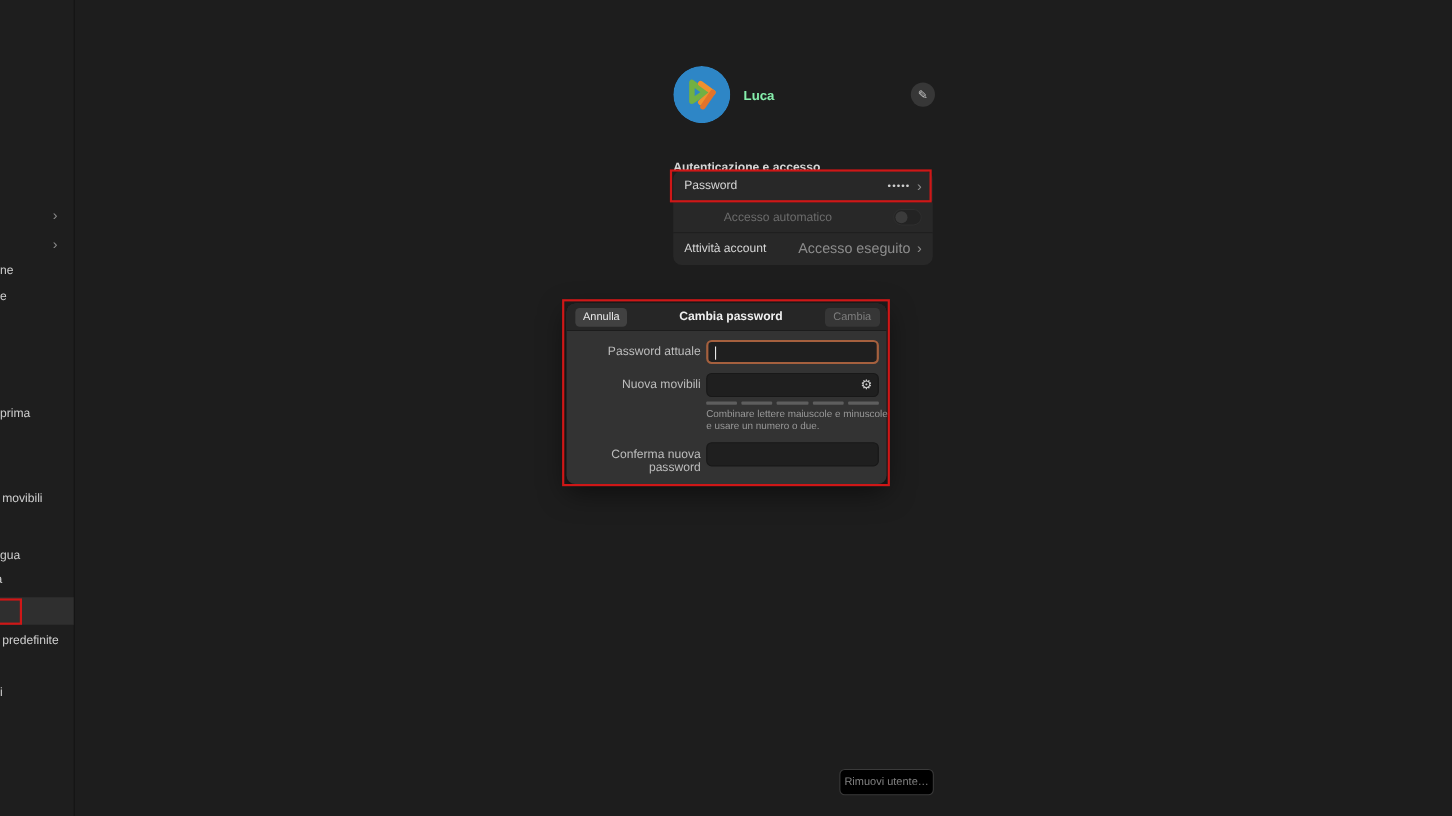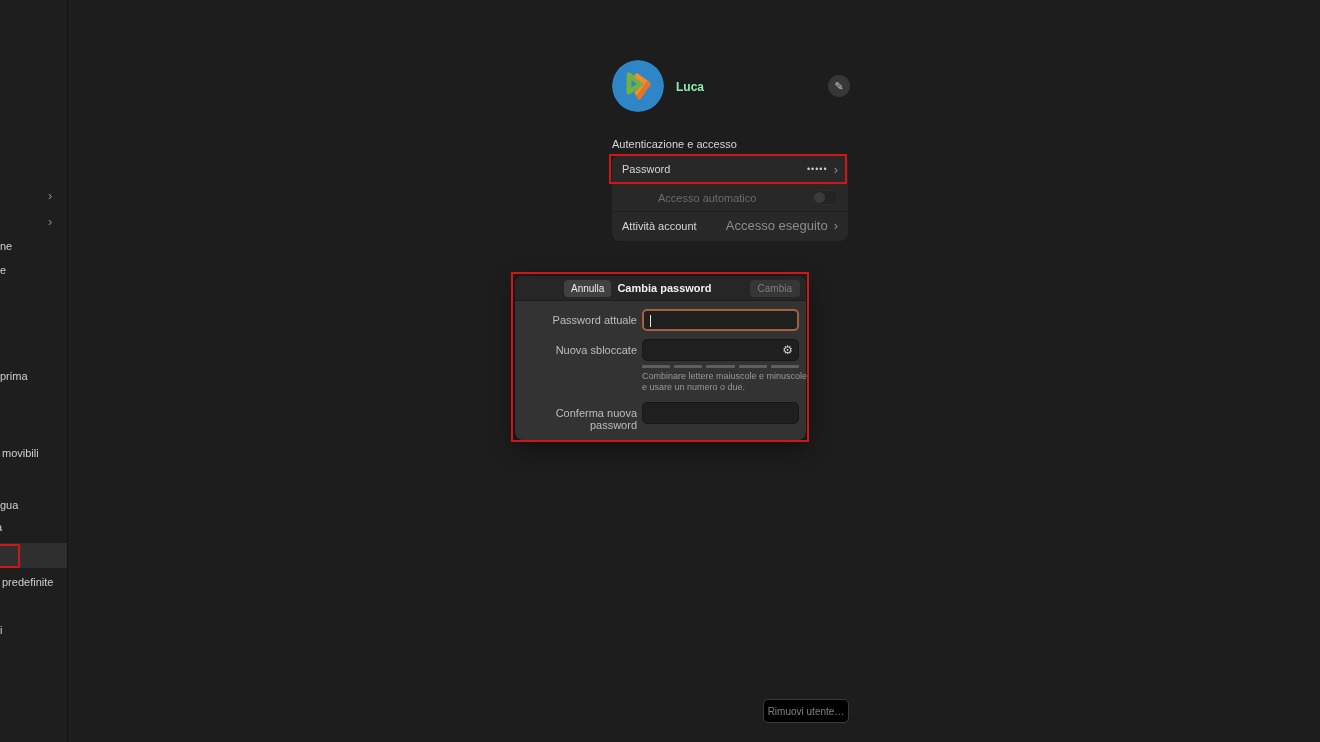--- a/index.html
+++ b/index.html
@@ -18,38 +18,38 @@
   #banner .lock { position:absolute; left:74px; top:11px; }
   #banner .btitle { position:absolute; left:90px; top:7px; font-size:11px; font-weight:bold; color:#e8e8e8; }
   #banner .bsub { position:absolute; left:90px; top:19px; font-size:11px; color:#a9a9a9; }
 
   
   #avatar { position:absolute; left:612px; top:60px; width:52px; height:52px; border-radius:50%; overflow:hidden; }
   #username { position:absolute; left:676px; top:80px; font-size:12px; font-weight:bold; color:#86efac; }
   #edit-btn { position:absolute; left:828px; top:75px; width:22px; height:22px; border-radius:50%; background:#373737; color:#c9c9c9; font-size:11px; display:flex; align-items:center; justify-content:center; }
 
   
-  #auth-title { position:absolute; left:612px; top:138px; font-size:11px; font-weight:normal; color:#d6d6d6; }
+  #auth-title { position:absolute; left:612px; top:146px; font-size:11px; font-weight:bold; color:#d6d6d6; }
   #auth-card { position:absolute; left:612px; top:155px; width:236px; height:86px; background:#282828; border-radius:8px; overflow:hidden; }
   .row { position:relative; height:28px; display:flex; align-items:center; padding:0 10px; }
   .row + .row { border-top:1px solid #1f1f1f; }
   .row .lbl { font-size:11px; color:#d6d6d6; }
   .row .lbl.dim { color:#6b6b6b;margin-left:36px; }
   .row .spacer { flex:1; }
   .row .val { font-size:13px; color:#8d8d8d; }
   .row .dots { font-size:9px; letter-spacing:1px; color:#cfcfcf; }
   .row .chev { font-size:13px; color:#8d8d8d; margin-left:6px; line-height:1; }
   .toggle { width:26px; height:15px; border-radius:8px; background:#232323; border:1px solid #2e2e2e; position:relative; }
   .toggle .knob { position:absolute; left:1px; top:1px; width:11px; height:11px; border-radius:50%; background:#3b3b3b; }
 
   
   #dialog { position:absolute; left:515px; top:276px; width:291px; height:164px; background:#333333; border-radius:8px; box-shadow:0 8px 24px rgba(0,0,0,.5); }
   #dlg-header { position:absolute; left:0; top:0; width:100%; height:25px; background:#262626; border-radius:8px 8px 0 0; border-bottom:1px solid #1c1c1c; }
   #dlg-title { position:absolute; left:4px; top:6px; width:100%; text-align:center; font-size:11px; font-weight:bold; color:#f0f0f0; }
-  #dlg-cancel { position:absolute; left:8px; top:4px; height:17px; padding:0 7px; background:#414141; border-radius:4px; color:#eaeaea; font-size:10px; display:flex; align-items:center;margin-left:41px; }
+  #dlg-cancel { position:absolute; left:8px; top:4px; height:17px; padding:0 7px; background:#414141; border-radius:4px; color:#eaeaea; font-size:10px; display:flex; align-items:center; }
   #dlg-confirm { position:absolute; right:6px; top:4px; height:17px; padding:0 8px; background:#363636; border-radius:4px; color:#7d7d7d; font-size:10px; display:flex; align-items:center; }
   .dlg-lbl { position:absolute; width:120px; right:169px; text-align:right; font-size:11px; color:#bdbdbd; }
   .field { position:absolute; left:127px; width:157px; height:22px; background:#1f1f1f; border:1px solid #181818; border-radius:5px; }
   .field.focused { border:2px solid #a5603e; }
   .caret { position:absolute; left:6px; top:4px; width:1px; height:12px; background:#e8e8e8; }
   .gear { position:absolute; right:5px; top:3px; font-size:12px; color:#cdcdcd; }
   #meter { position:absolute; left:127px; top:89px; width:157px; height:3px; display:flex; gap:4px; }
   #meter div { flex:1; background:#5e5e5e; border-radius:1px; }
   #dlg-hint { position:absolute; left:127px; top:95px; width:172px; font-size:9px; line-height:11px; color:#989898; }
 
@@ -122,21 +122,21 @@
     <div id="dlg-header"></div>
     <div id="dlg-title">Cambia password</div>
     <div id="dlg-cancel">Annulla</div>
     <div id="dlg-confirm">Cambia</div>
 
     <div class="dlg-lbl" style="top:38px">Password attuale</div>
     <div class="field focused" style="top:33px">
       <span class="caret"></span>
     </div>
 
-    <div class="dlg-lbl" style="top:68px">Nuova sbloccate</div>
+    <div class="dlg-lbl" style="top:68px">Nuova movibili</div>
     <div class="field" style="top:63px">
       <span class="gear">⚙</span>
     </div>
     <div id="meter">
       <div></div>
         <div></div>
         <div></div>
         <div></div>
         <div></div>
     </div>

